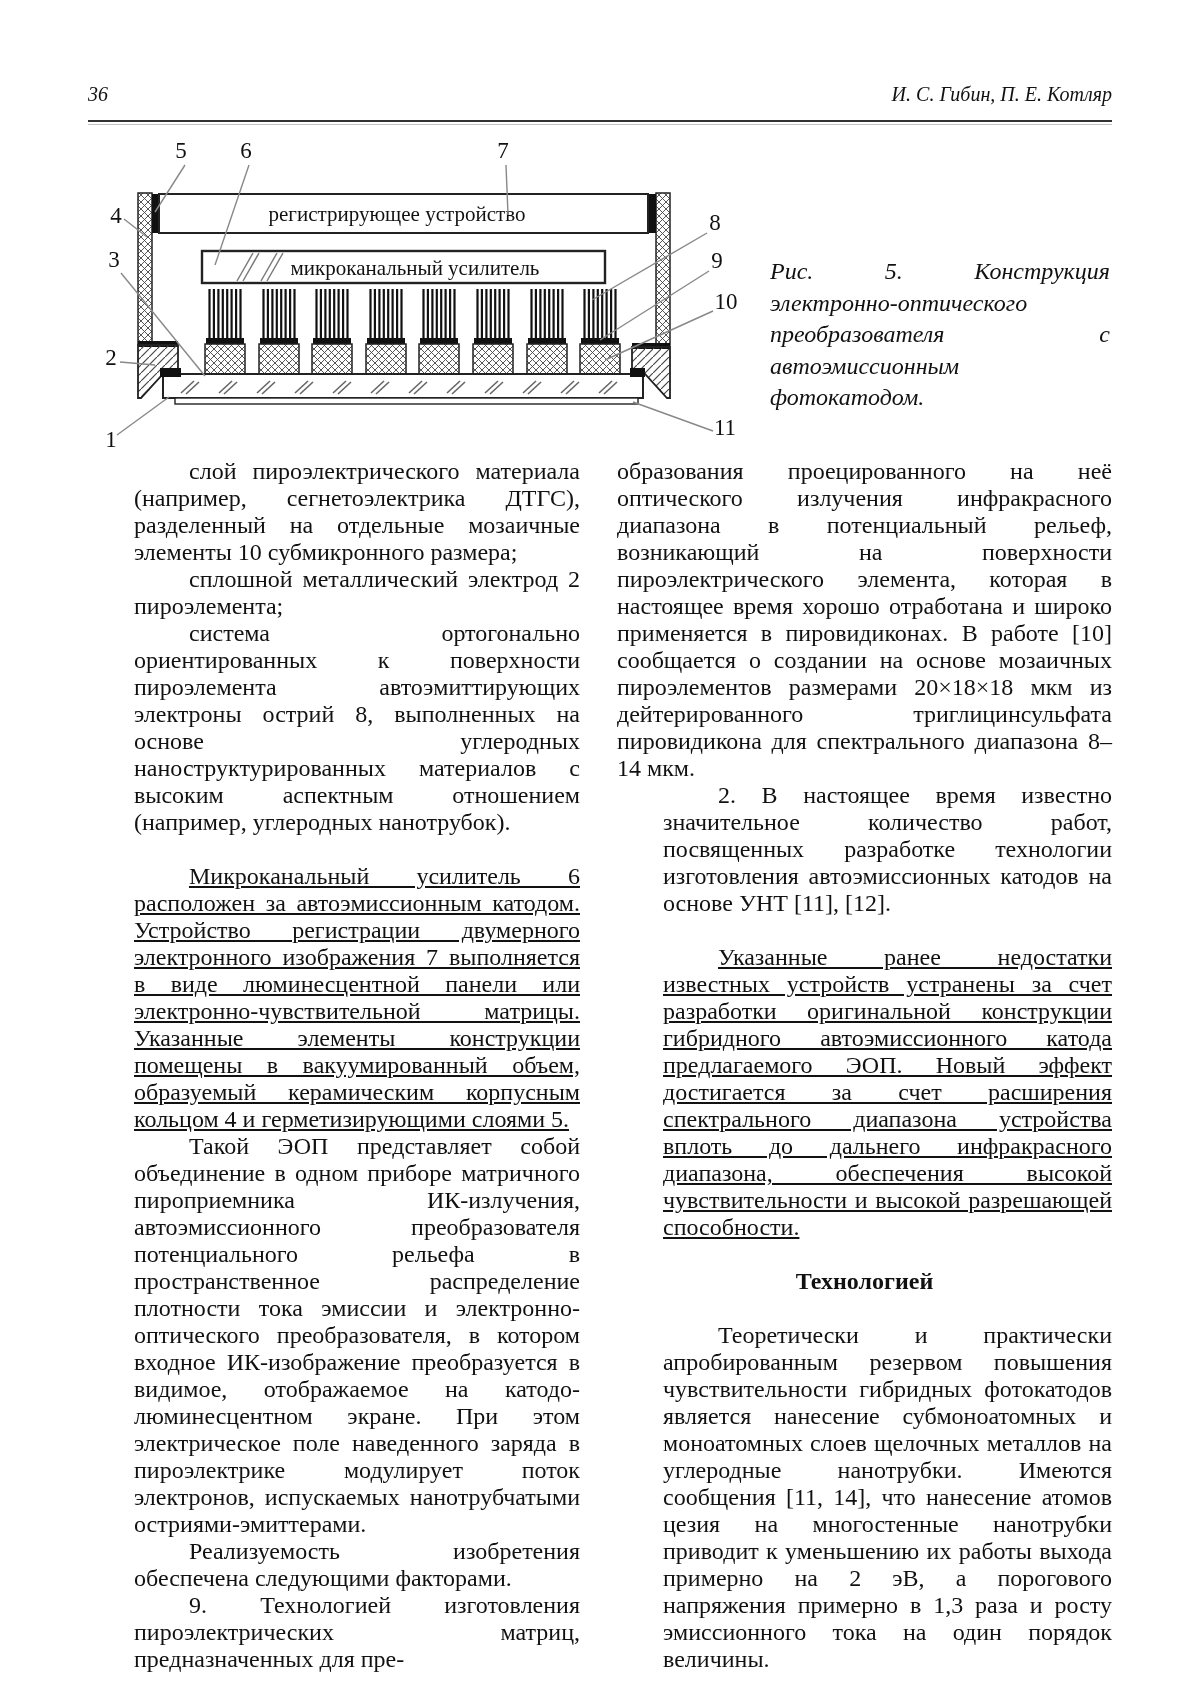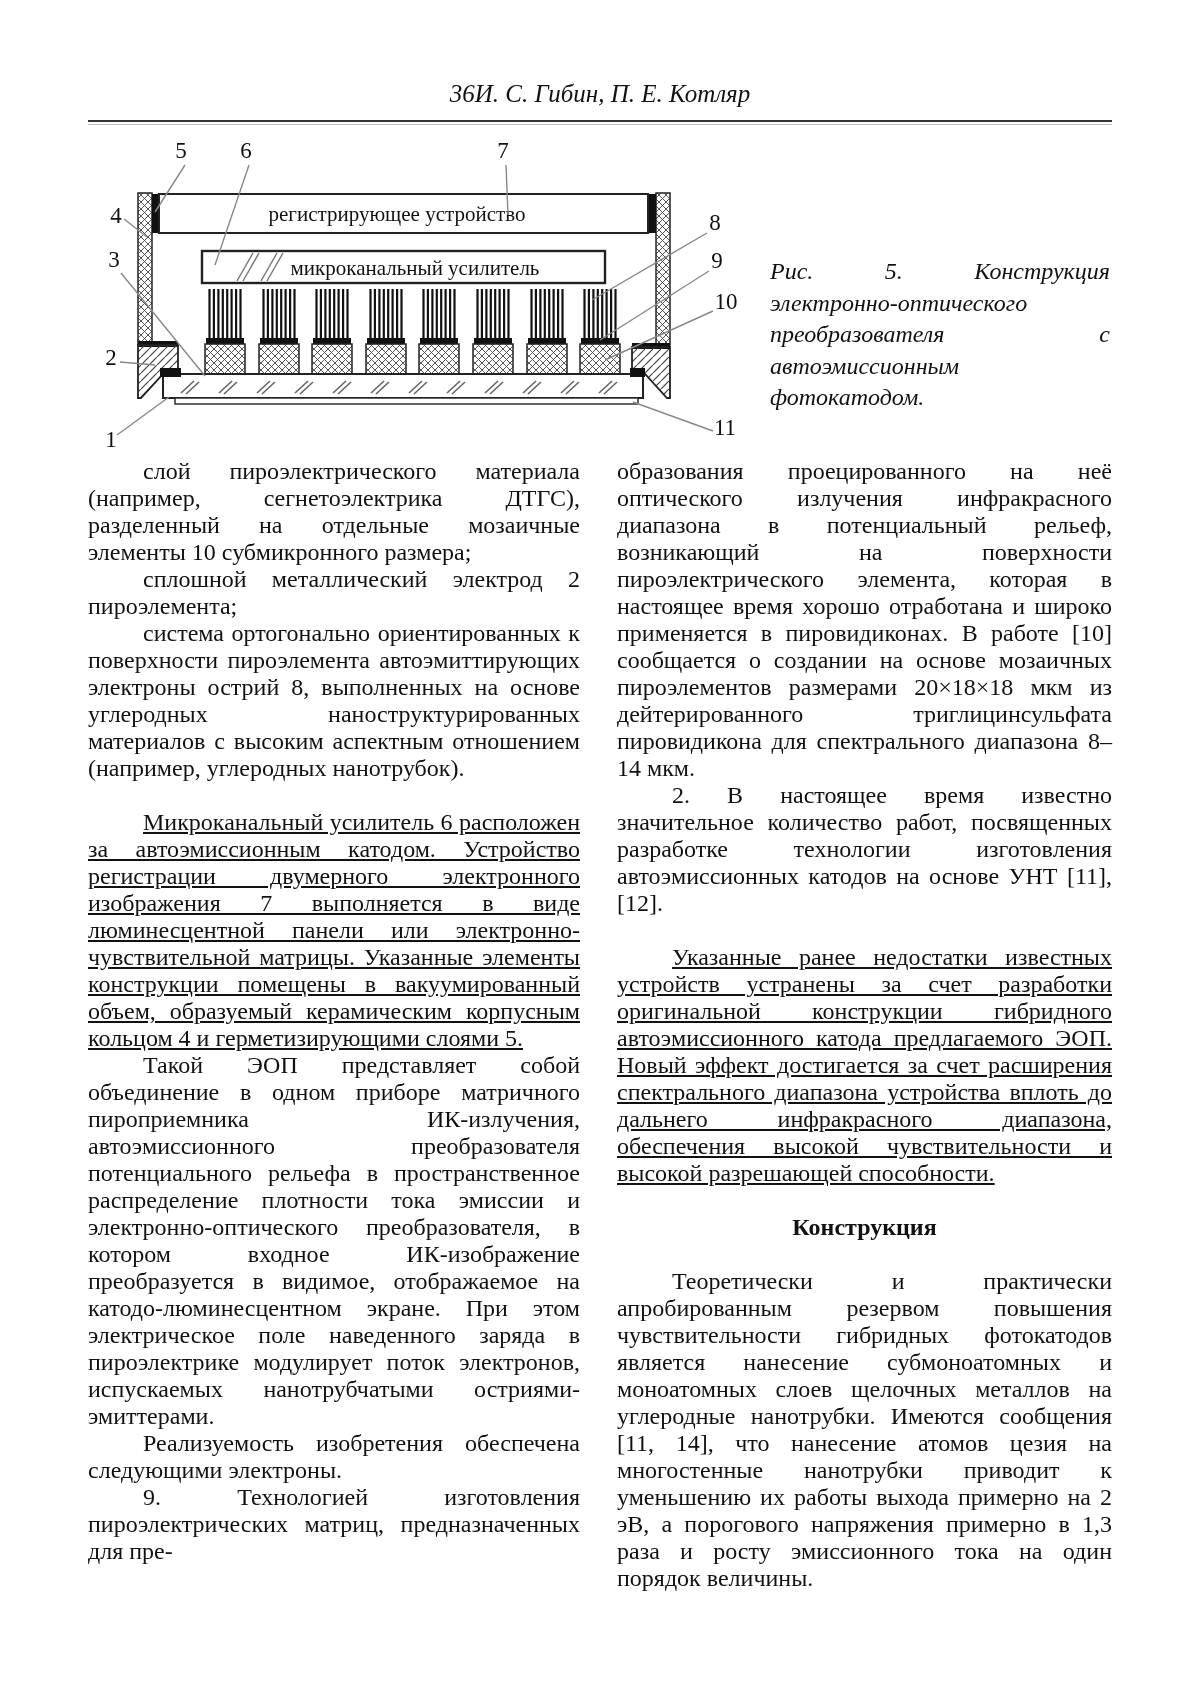--- a/index.html
+++ b/index.html
@@ -8,22 +8,22 @@
     width:1200px; height:1698px;
     margin:0 auto;
     background:#ffffff;
     font-family:"Liberation Serif", serif;
     color:#111;
     overflow:hidden;
   }
   
   .running-head {
     position:absolute; left:88px; right:88px; top:80px;
-    display:flex; justify-content:center; align-items:baseline;
-    font-style:italic; font-size:25px; line-height:28px;
+    display:flex; justify-content:space-between; align-items:baseline;
+    font-style:italic; font-size:20px; line-height:28px;
   }
   .head-rule {
     position:absolute; left:88px; right:88px; top:120px;
     height:2px; border-top:2px solid #333; border-bottom:1px solid #c2c2c2;
   }
   
   .figure-wrap { position:absolute; left:85px; top:125px; width:660px; height:330px; }
   .figure-caption {
     position:absolute; left:770px; top:256px; width:340px;
     font-size:24px; line-height:31.5px;
@@ -37,21 +37,21 @@
   svg text.box-text {
     font-family:"Liberation Serif", serif;
     font-size:21px; fill:#111;
   }
   
   .columns { position:absolute; left:88px; top:458px; width:1024px; }
   .col { position:absolute; top:0; font-size:24px; line-height:27px; text-align:justify; }
   .col-left  { left:0;    width:492px; }
   .col-right { left:529px; width:495px; }
   .col p { margin:0; }
-  .col p.indent { text-indent:55px; }
+  .col p.indent { text-indent:55px;margin-left:46px; }
   .col p.gap { margin-top:27px;text-decoration:underline; }
   .conclusion {
     margin:27px 0 27px 0;
     text-align:center; font-weight:bold; font-size:24px;
   }
 </style>
 </head>
 <body>
 
 <div class="page">
@@ -171,25 +171,25 @@
 
   <div class="figure-caption">Рис. 5. Конструкция электронно-оптического преобразователя с автоэмиссионным фотокатодом.</div>
 
   <div class="columns">
     <div class="col col-left">
       <p class="indent">слой пироэлектрического материала (например, сегнетоэлектрика ДТГС), разделенный на отдельные мозаичные элементы 10 субмикронного размера;</p>
       <p class="indent">сплошной металлический электрод 2 пироэлемента;</p>
       <p class="indent">система ортогонально ориентированных к поверхности пироэлемента автоэмиттирующих электроны острий 8, выполненных на основе углеродных наноструктурированных материалов с высоким аспектным отношением (например, углеродных нанотрубок).</p>
       <p class="indent gap">Микроканальный усилитель 6 расположен за автоэмиссионным катодом. Устройство регистрации двумерного электронного изображения 7 выполняется в виде люминесцентной панели или электронно-чувствительной матрицы. Указанные элементы конструкции помещены в вакуумированный объем, образуемый керамическим корпусным кольцом 4 и герметизирующими слоями 5.</p>
       <p class="indent">Такой ЭОП представляет собой объединение в одном приборе матричного пироприемника ИК-излучения, автоэмиссионного преобразователя потенциального рельефа в пространственное распределение плотности тока эмиссии и электронно-оптического преобразователя, в котором входное ИК-изображение преобразуется в видимое, отображаемое на катодо-люминесцентном экране. При этом электрическое поле наведенного заряда в пироэлектрике модулирует поток электронов, испускаемых нанотрубчатыми остриями-эмиттерами.</p>
-      <p class="indent">Реализуемость изобретения обеспечена следующими электроны.</p>
+      <p class="indent">Реализуемость изобретения обеспечена следующими факторами.</p>
       <p class="indent">9. Технологией изготовления пироэлектрических матриц, предназначенных для пре-</p>
     </div>
     <div class="col col-right">
       <p>образования проецированного на неё оптического излучения инфракрасного диапазона в потенциальный рельеф, возникающий на поверхности пироэлектрического элемента, которая в настоящее время хорошо отработана и широко применяется в пировидиконах. В работе [10] сообщается о создании на основе мозаичных пироэлементов размерами 20×18×18 мкм из дейтерированного триглицинсульфата пировидикона для спектрального диапазона 8–14 мкм.</p>
       <p class="indent">2. В настоящее время известно значительное количество работ, посвященных разработке технологии изготовления автоэмиссионных катодов на основе УНТ [11], [12].</p>
       <p class="indent gap">Указанные ранее недостатки известных устройств устранены за счет разработки оригинальной конструкции гибридного автоэмиссионного катода предлагаемого ЭОП. Новый эффект достигается за счет расширения спектрального диапазона устройства вплоть до дальнего инфракрасного диапазона, обеспечения высокой чувствительности и высокой разрешающей способности.</p>
-      <h3 class="conclusion">Конструкция</h3>
+      <h3 class="conclusion">Технологией</h3>
       <p class="indent">Теоретически и практически апробированным резервом повышения чувствительности гибридных фотокатодов является нанесение субмоноатомных и моноатомных слоев щелочных металлов на углеродные нанотрубки. Имеются сообщения [11, 14], что нанесение атомов цезия на многостенные нанотрубки приводит к уменьшению их работы выхода примерно на 2 эВ, а порогового напряжения примерно в 1,3 раза и росту эмиссионного тока на один порядок величины.</p>
     </div>
   </div>
 
 </div>
 
 </body></html>

